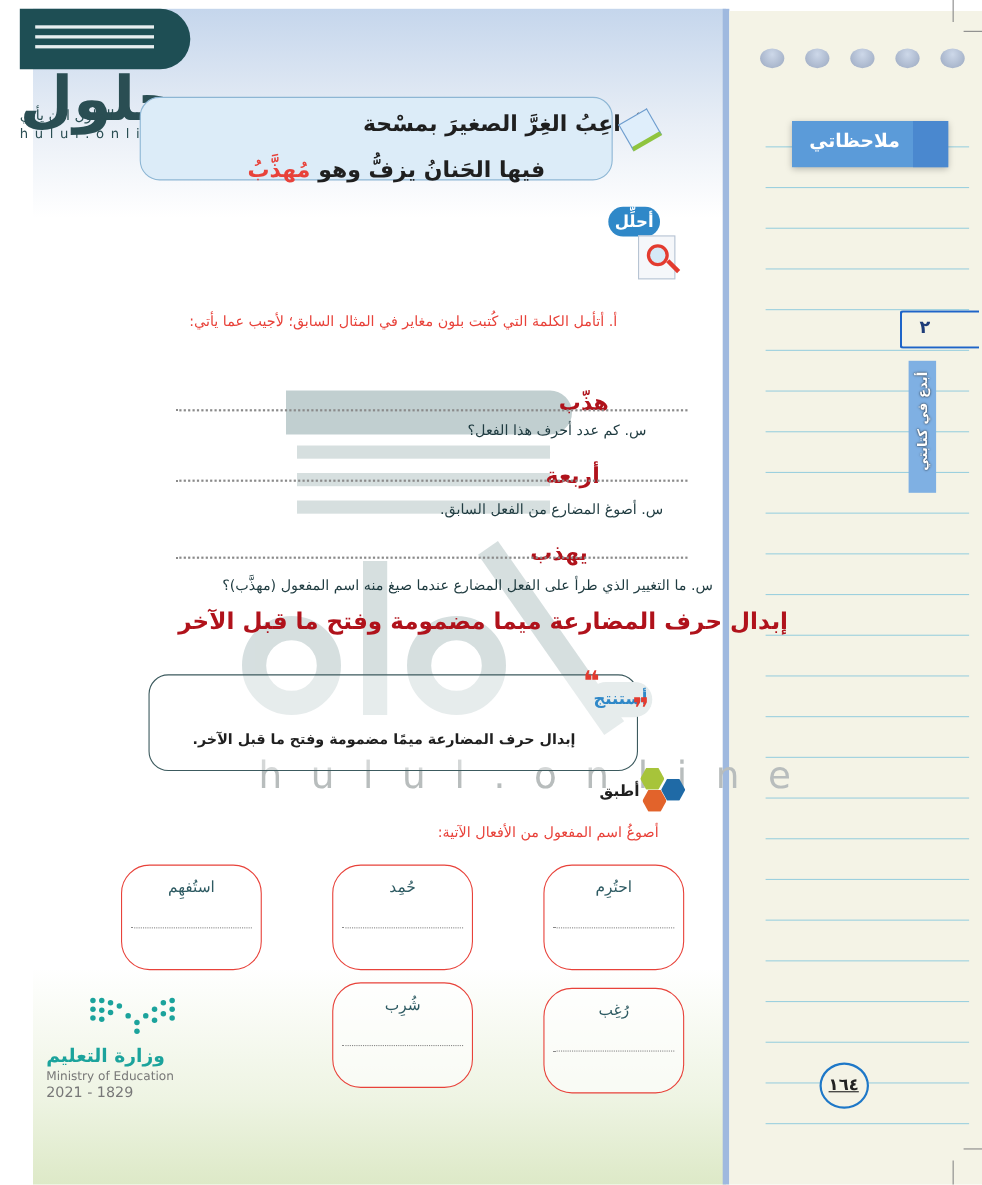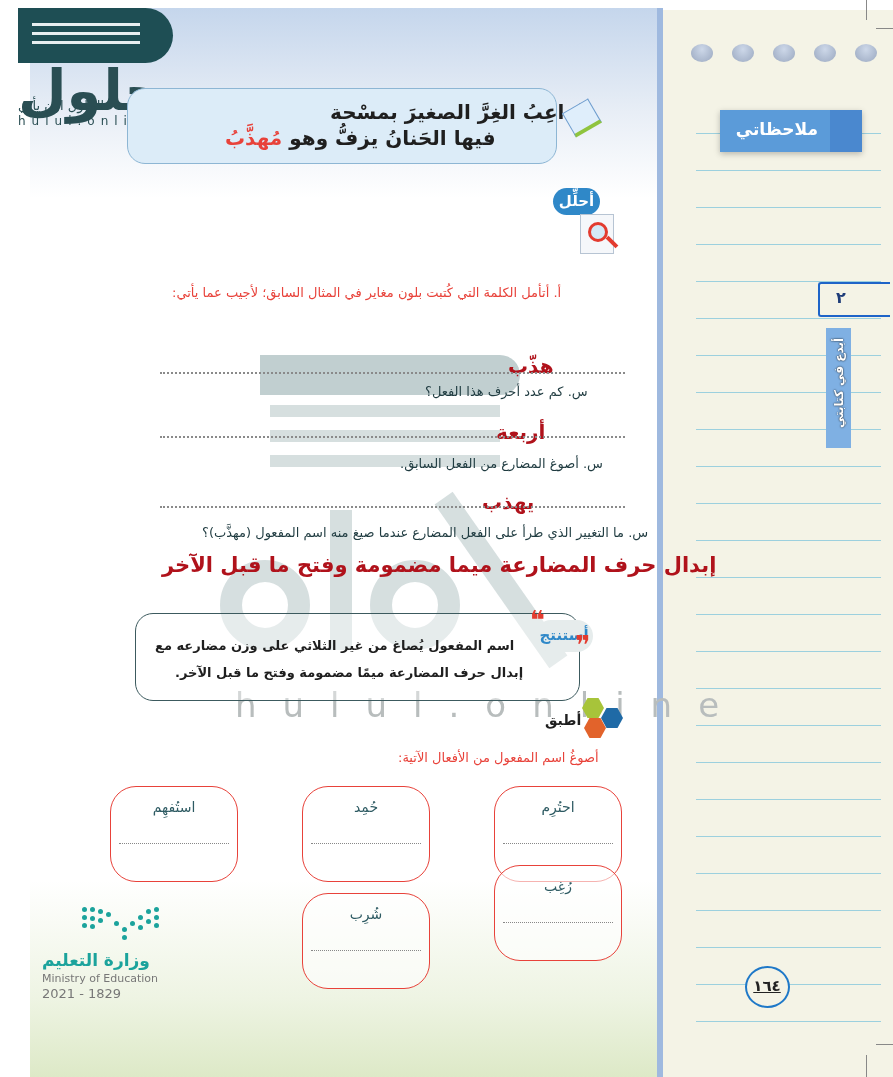--- a/index.html
+++ b/index.html
@@ -161,21 +161,21 @@
     <div class="stripe" style="top:15px"></div>
     <div class="stripe" style="top:24px"></div>
     <div class="stripe" style="top:33px"></div>
   </div>
   <div class="wm-text">حلول</div>
   <div class="wm-sub">الحلول اون يأتي</div>
   <div class="wm-url">hulul.online</div>
 
   <div class="poem-box"></div>
   <div class="poem-line" style="left:330px;top:100px">وتُداعِبُ الغِرَّ الصغيرَ بمسْحة</div>
-  <div class="poem-line" style="left:225px;top:126px">
+  <div class="poem-line" style="left:225px;top:142px">
     <span>فيها الحَنانُ يزفُّ وهو</span>
     <span class="poem-red">مُهذَّبُ</span>
   </div>
   <div class="note-icon"></div>
 
   <div class="analyze-badge">أحلِّل</div>
   <div class="doc-icon"></div>
   <div class="mag-icon"></div>
   <div class="mag-handle"></div>
 
@@ -192,42 +192,41 @@
   <div class="answer" style="left:482px;top:490px">يهذب</div>
   <div class="dots" style="left:160px;top:506px;width:465px"></div>
 
   <div class="instr dark" style="left:202px;top:525px">س. ما التغيير الذي طرأ على الفعل المضارع عندما صيغ منه اسم المفعول (مهذَّب)؟</div>
   <div class="answer" style="left:162px;top:553px;font-size:21px">إبدال حرف المضارعة ميما مضمومة وفتح ما قبل الآخر</div>
 
   <div class="conclude-box"></div>
   <div class="conclude-badge">أستنتج</div>
   <div class="quote-mark" style="left:530px;top:605px">❝</div>
   <div class="quote-mark" style="left:575px;top:630px">❞</div>
-  <div class="conclude-line" style="left:155px;top:638px">اسم المفعول يُصاغ من غير الثلاثي على وزن مضارعه مع</div>
   <div class="conclude-line" style="left:175px;top:665px">إبدال حرف المضارعة ميمًا مضمومة وفتح ما قبل الآخر.</div>
 
   <div class="hex" style="left:582px;top:698px;background:#a7c43a"></div>
   <div class="hex" style="left:601px;top:708px;background:#1f6aa6"></div>
   <div class="hex" style="left:584px;top:718px;background:#e2632b"></div>
   <div class="apply-label" style="left:545px">أطبق</div>
   <div class="instr red" style="left:398px;top:750px">أصوغُ اسم المفعول من الأفعال الآتية:</div>
 
   <div class="word-card" style="left:494px;top:786px">
     <div class="w">احتُرِم</div>
       <div class="d"></div>
   </div>
   <div class="word-card" style="left:302px;top:786px">
     <div class="w">حُمِد</div>
       <div class="d"></div>
   </div>
   <div class="word-card" style="left:110px;top:786px">
     <div class="w">استُفهِم</div>
       <div class="d"></div>
   </div>
-  <div class="word-card" style="left:494px;top:865px">
+  <div class="word-card" style="left:494px;top:898px">
     <div class="w">رُغِب</div>
       <div class="d"></div>
   </div>
   <div class="word-card" style="left:302px;top:893px">
     <div class="w">شُرِب</div>
       <div class="d"></div>
   </div>
 
   <div class="moe-dots">
     <i style="left:2px;top:2px"></i>

